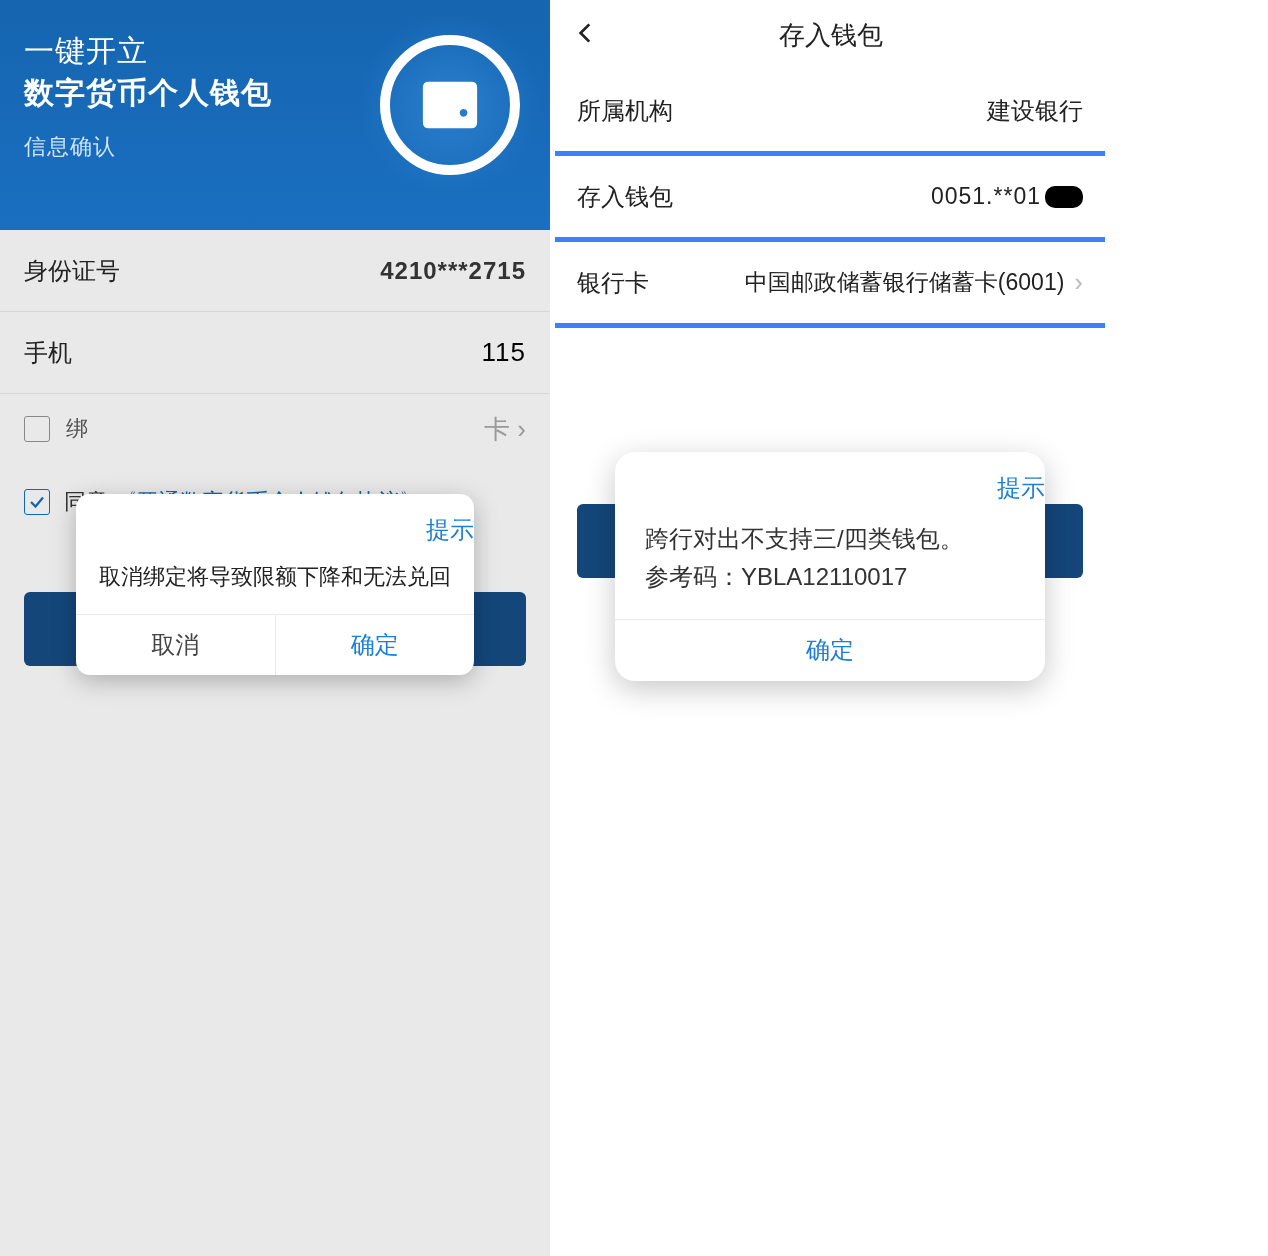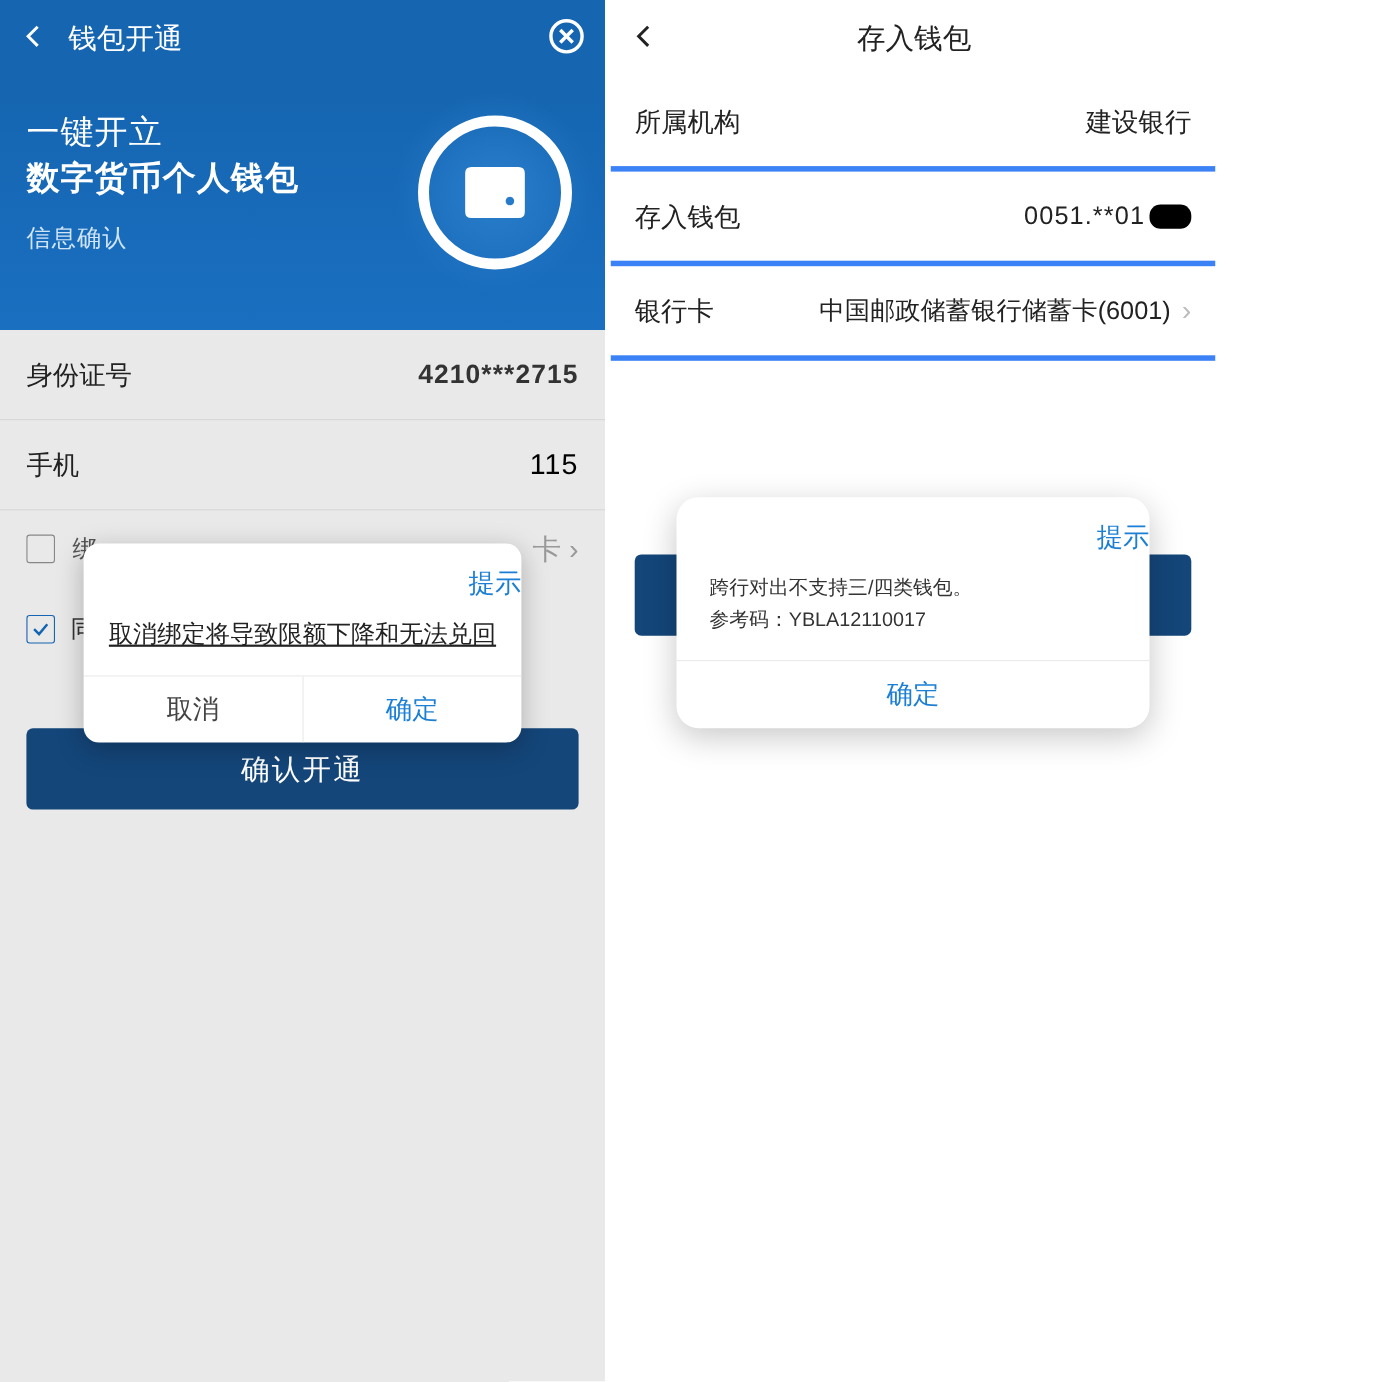--- a/index.html
+++ b/index.html
@@ -33,21 +33,21 @@
   .row-agree { display:flex; align-items:center; padding:0 24px; height:60px; font-size:22px; margin-top:8px; }
   .checkbox-checked { width:26px; height:26px; border:1.5px solid #1565b0; border-radius:3px; margin-right:14px; display:flex; align-items:center; justify-content:center; }
   .checkbox-checked svg { width:18px; height:18px; stroke:#1565b0; stroke-width:3; fill:none; }
   .agree-text { color:#333; }
   .agree-link { color:#1565b0; }
   .confirm-btn { margin: 60px 24px 0 24px; height: 74px; background:#14467a; color:#fff; font-size:26px; border-radius:6px; display:flex; align-items:center; justify-content:center; letter-spacing:2px; }
 
   .dim-overlay-left { position:absolute; inset:0; background: rgba(0,0,0,0); }
   .dialog-left { position:absolute; left:76px; right:76px; top:494px; background:#fff; border-radius:14px; overflow:hidden; box-shadow:0 6px 24px rgba(0,0,0,.25); }
   .dialog-title { text-align:right; color:#1c7fd4; font-size:24px; padding:20px 0 14px 0; }
-  .dialog-msg { text-align:center; color:#222; font-size:22px; padding: 2px 18px 22px 18px; text-decoration: underline; }
+  .dialog-msg { text-align:center; color:#222; font-size:22px; padding: 2px 18px 22px 18px; }
   .dialog-btn-row { display:flex; border-top:1px solid #eaeaea; }
   .dialog-btn { flex:1; height:60px; display:flex; align-items:center; justify-content:center; font-size:24px; }
   .dialog-btn.cancel { color:#444; border-right:1px solid #eaeaea; }
   .dialog-btn.ok { color:#1c7fd4; }
 
   .id-value { font-size:26px; font-weight:700; color:#000; letter-spacing:1px; filter: blur(0.4px);}
   .phone-value { margin-left:auto; font-size:26px; color:#000; letter-spacing:1px; filter: blur(0.6px);}
 
   
   .right-header-bar { height: 70px; display:flex; align-items:center; padding:0 18px; background:#fff; }
@@ -59,43 +59,28 @@
   .right-row.bankcard .rval { font-size:23px; }
   .amount-block { padding: 18px 22px; }
   .amount-label { font-size:24px; color:#222; }
   .amount-val { font-size:34px; color:#000; margin-top:20px; letter-spacing:1px; }
   .right-btn-bg { position:absolute; left:22px; right:22px; top:504px; height:74px; background:#14467a; border-radius:6px; }
   .walletno { font-size:23px; color:#111; letter-spacing:1px; filter:blur(0.4px); display:flex; align-items:center;}
   .walletno .blob { display:inline-block; width:38px; height:22px; background:#000; border-radius:10px; margin-left:4px;}
 
   .dialog-right { position:absolute; left:60px; right:60px; top:452px; background:#fff; border-radius:20px; overflow:hidden; box-shadow:0 8px 30px rgba(0,0,0,.22); }
   .dialog-right .dialog-title { color:#1c7fd4; font-size:24px; padding:20px 0 16px 0; }
-  .dialog-right .dialog-body { padding: 0 30px 22px 30px; font-size:18px; color:#333; line-height:1.6; }
+  .dialog-right .dialog-body { padding: 0 30px 22px 30px; font-size:24px; color:#333; line-height:1.6; }
   .dialog-right .ok-row { border-top:1px solid #eaeaea; height:62px; display:flex; align-items:center; justify-content:center; color:#1c7fd4; font-size:24px; }
 
 </style>
 </head>
 <body>
 
 <div class="screen screen-left">
-  <div class="left-header-bar">
-    <span class="back-icon">
-      <svg viewBox="0 0 24 24">
-          <polyline points="15 4 7 12 15 20"></polyline>
-        </svg>
-    </span>
-    <div class="header-title">钱包开通</div>
-    <span class="close-circle">
-      <svg viewBox="0 0 24 24">
-          <circle cx="12" cy="12" r="10"></circle>
-          <line x1="8" y1="8" x2="16" y2="16"></line>
-          <line x1="16" y1="8" x2="8" y2="16"></line>
-        </svg>
-    </span>
-  </div>
 
   <div class="left-hero">
     <div class="hero-line1">一键开立</div>
     <div class="hero-line2">数字货币个人钱包</div>
     <div class="hero-sub">信息确认</div>
     <div class="wallet-icon-circle">
       <div class="glow"></div>
       <div class="ring">
         <svg viewBox="0 0 64 52">
             <path d="M4 8 Q4 2 10 2 L54 2 Q60 2 60 8 L60 44 Q60 50 54 50 L10 50 Q4 50 4 44 Z M4 14 L60 14 M46 30 a4 4 0 1 0 0.01 0"></path>

